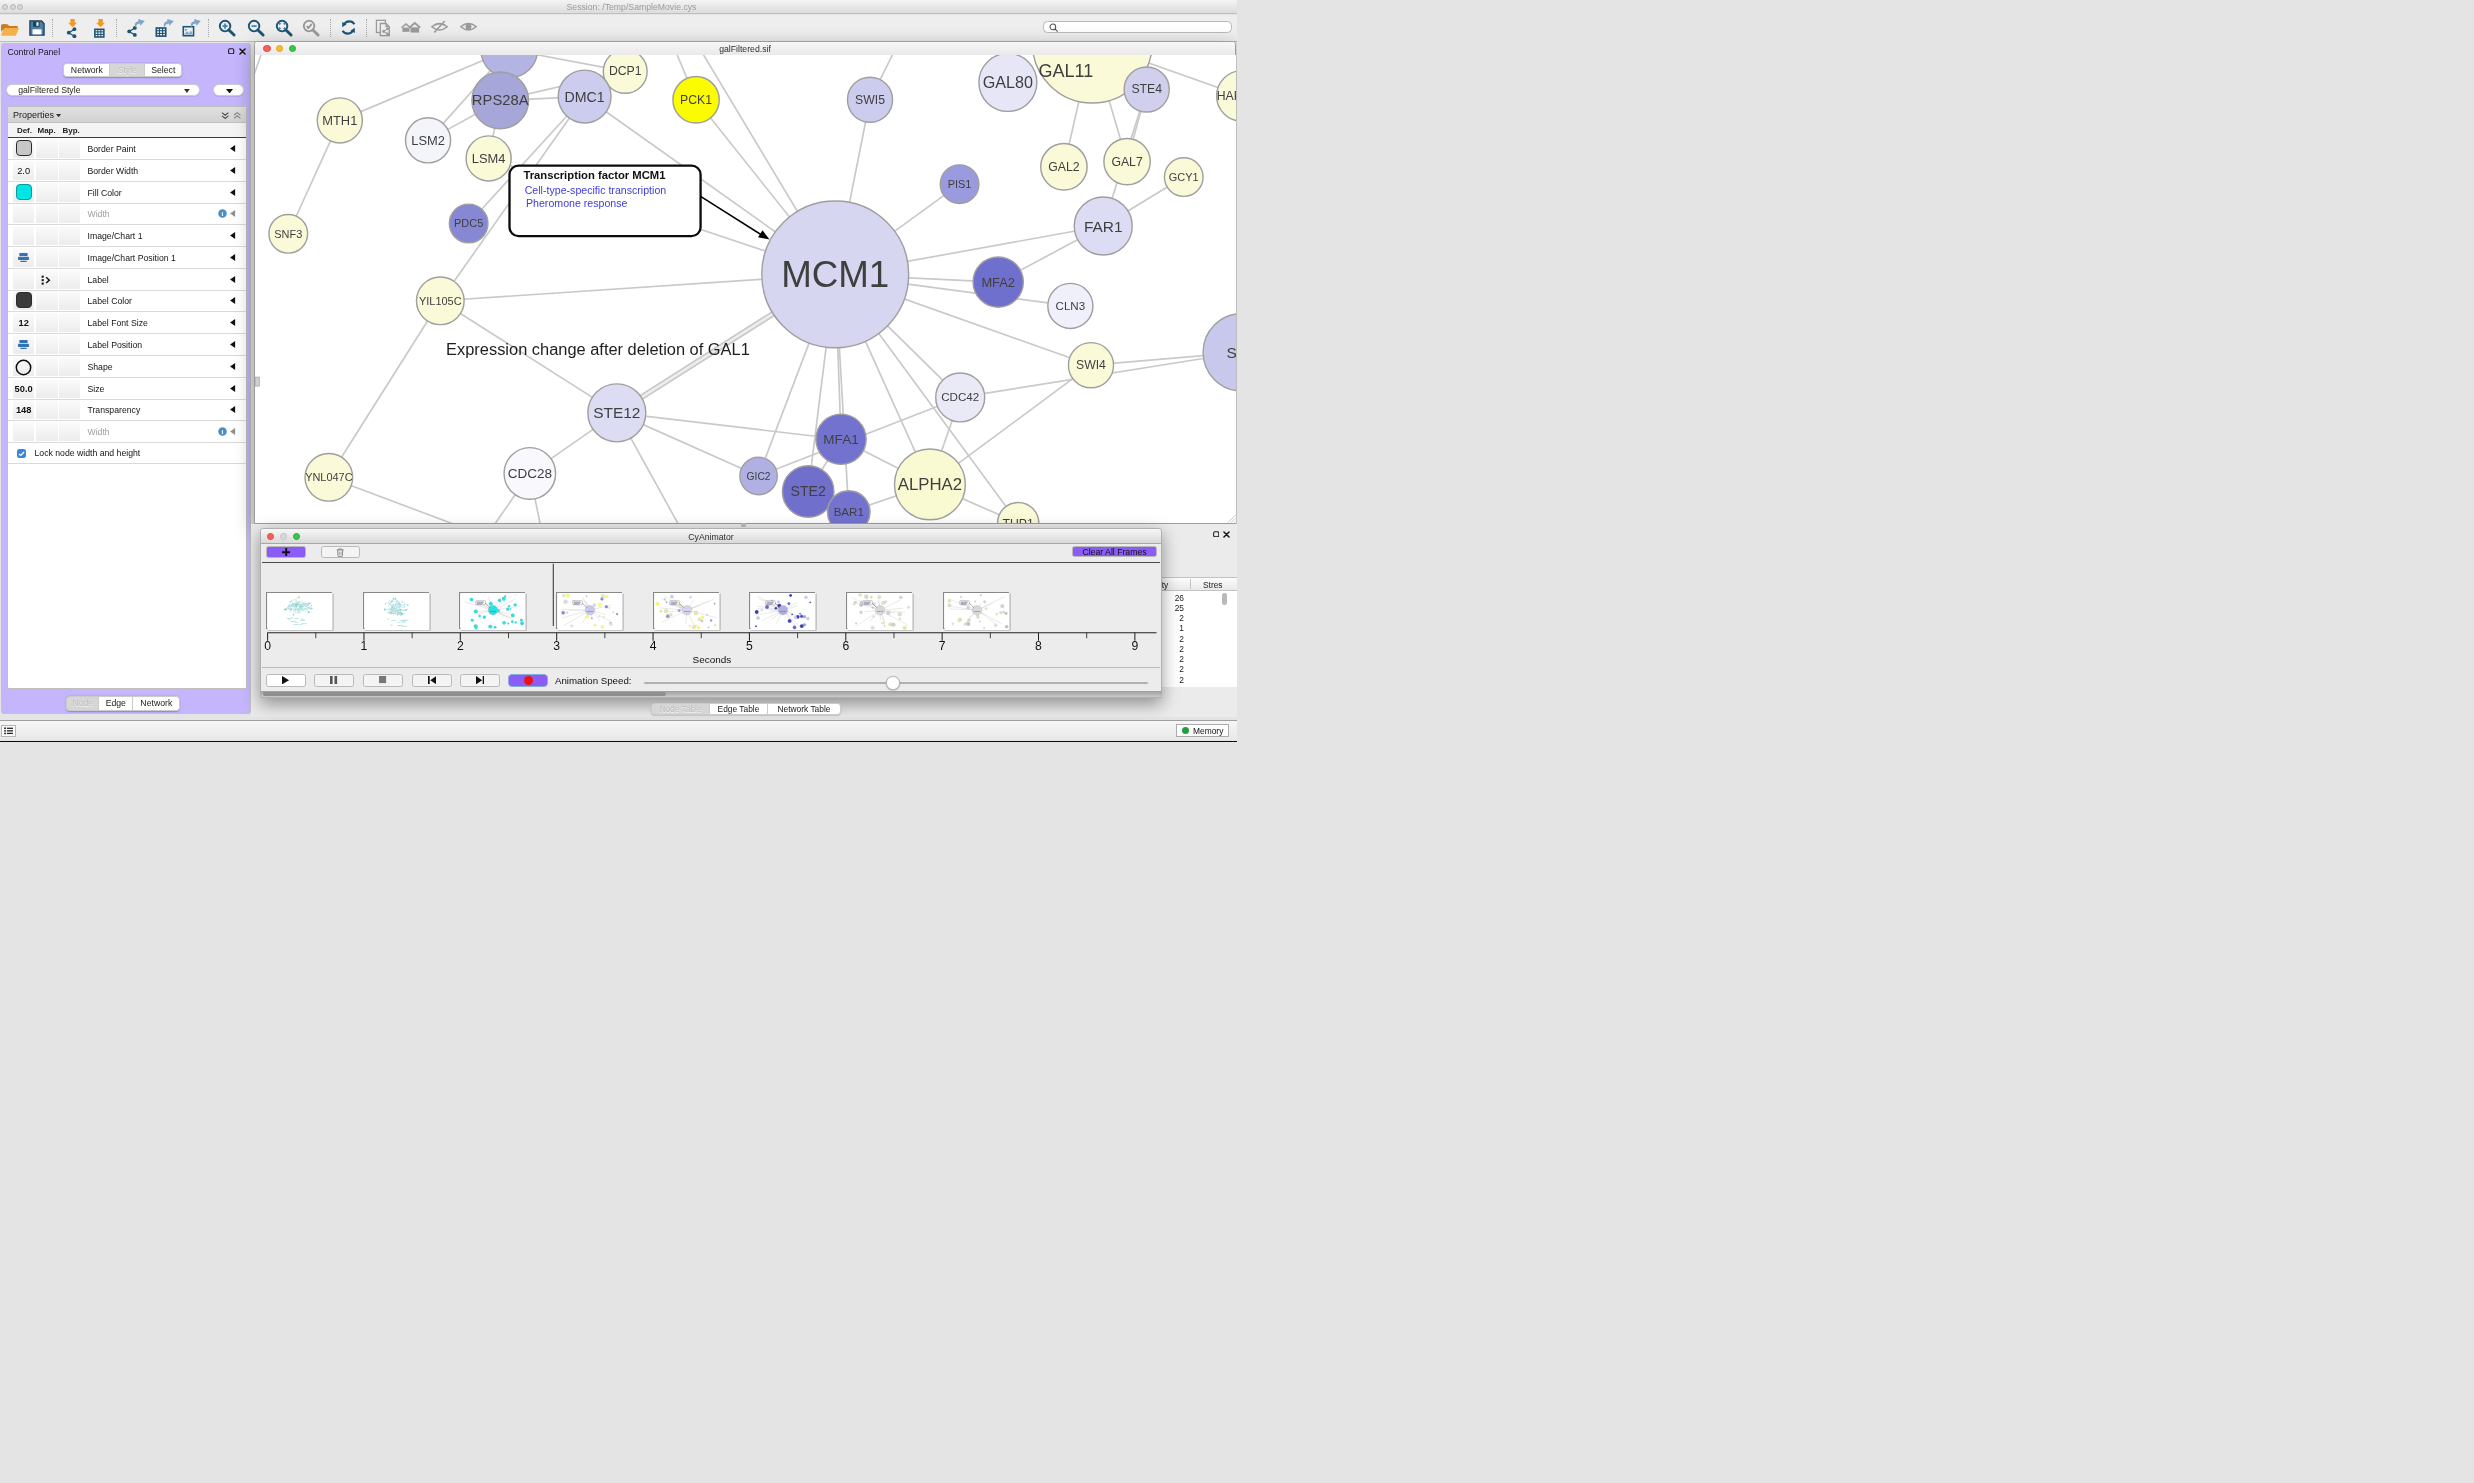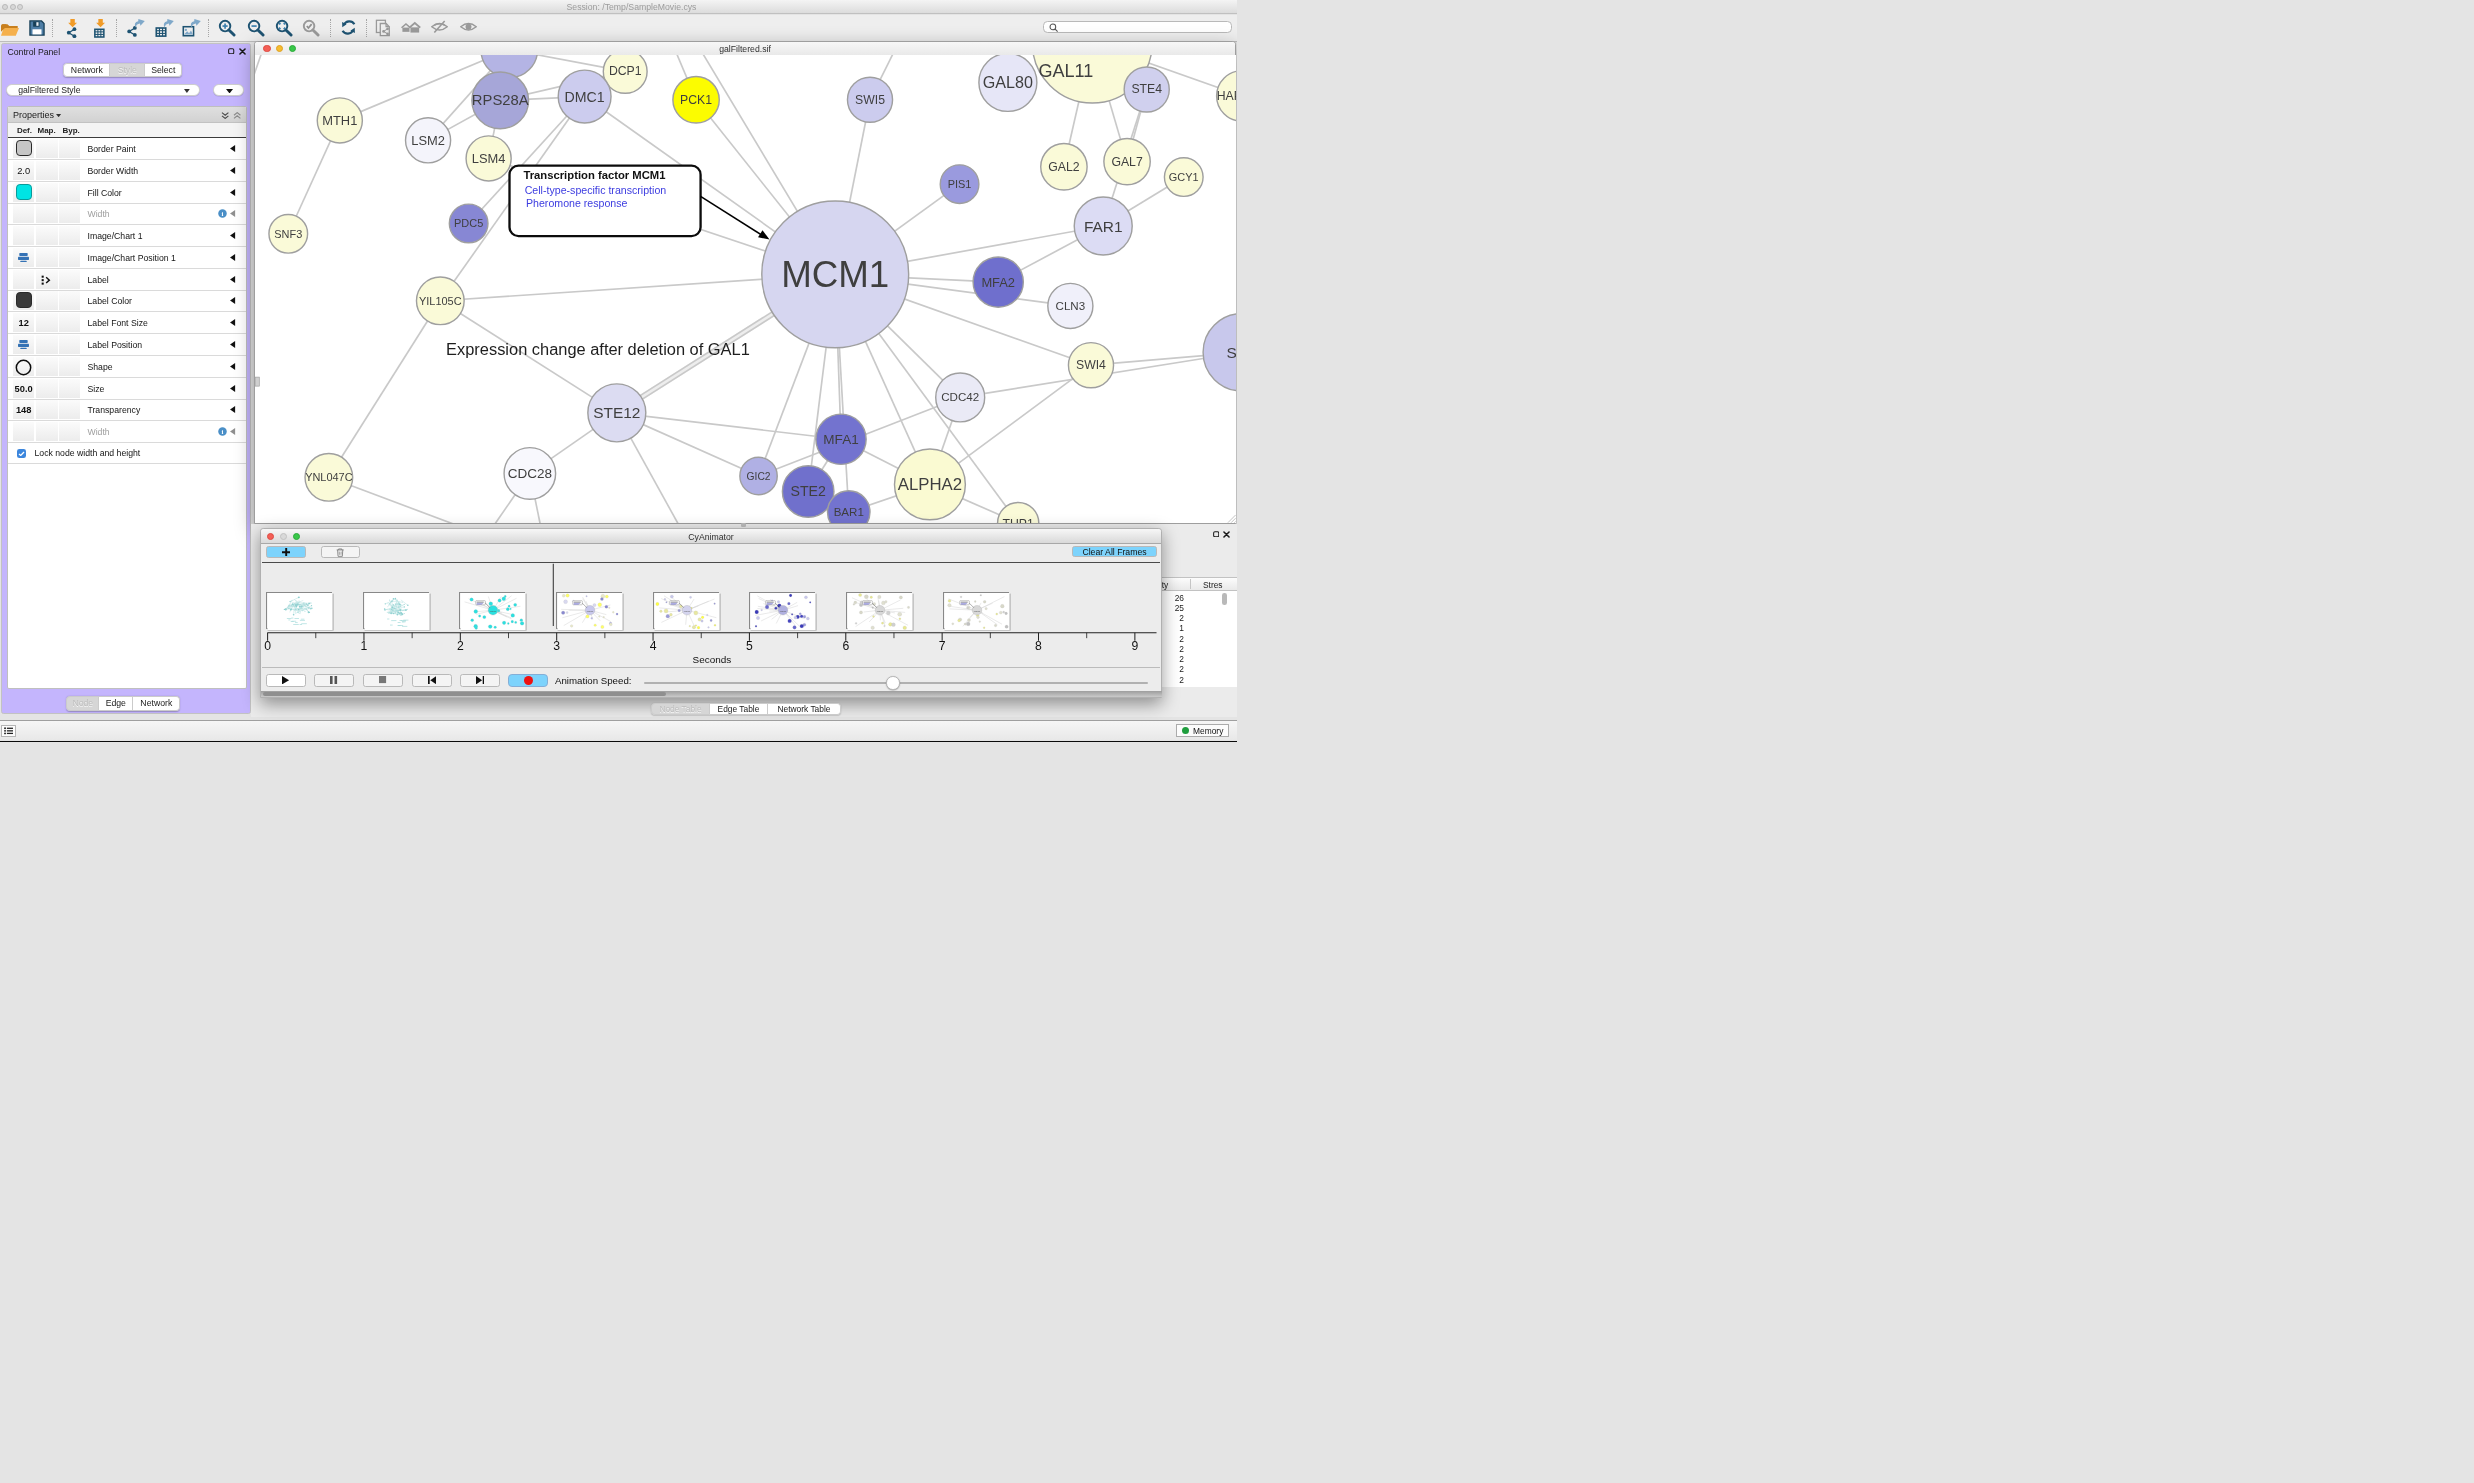--- a/index.html
+++ b/index.html
@@ -16,21 +16,21 @@
 .seg div:last-child{border-radius:0 3.9px 3.9px 0}
 .seg .on{background:#d6d6d6;color:#bdbdbd;text-shadow:0 0.6px 0 #f5f5f5}
 #combo{position:absolute;left:3.9px;top:40px;width:194px;height:12px;background:#fff;border:0.6px solid #cdcdcd;border-radius:5.8px;box-shadow:0 0.6px 0.6px rgba(0,0,0,.15);font-size:8.7px;color:#1c1c1c;line-height:11px;padding-left:11px}
 #combobtn{position:absolute;left:211px;top:40px;width:31px;height:12px;background:#fff;border:0.6px solid #cdcdcd;border-radius:5.8px;box-shadow:0 0.6px 0.6px rgba(0,0,0,.15)}
 #propbox{position:absolute;left:5.2px;top:62px;width:240px;height:583px;background:#fff;border:0.6px solid #bfbfbf;border-radius:1.9px;overflow:hidden}
 #prophdr{position:absolute;left:0;top:0;width:100%;height:16.4px;background:linear-gradient(#dfdfdf,#d2d2d2);border-bottom:0.6px solid #c2c2c2;font-size:9px;color:#1b1b1b}
 #colhdr{position:absolute;left:0;top:16.4px;width:100%;height:14.5px;background:#f4f4f4;border-bottom:1.3px solid #3c3c3c;font-size:8px;font-weight:bold;color:#222}
 #rows{position:absolute;left:0;top:31px;width:100%}
 .prow{position:absolute;left:0;width:100%;border-bottom:0.6px solid #dadada}
 .pcell{position:absolute;top:0.6px;bottom:0.6px;background:linear-gradient(#fbfbfb,#ececec)}
-.tbtn{position:absolute;display:flex;align-items:center;justify-content:center;background:#7dd3fc;border:0.6px solid #b9b9b9;border-radius:2.6px}
+.tbtn{position:absolute;display:flex;align-items:center;justify-content:center;background:#8b5cf6;border:0.6px solid #b9b9b9;border-radius:2.6px}
 #netwin{left:254px;top:41px;width:982px;height:483px;background:#fff;border:0.6px solid #9e9e9e;border-radius:3.2px 3.2px 0 0;box-shadow:0 6.4px 19.3px rgba(0,0,0,.35)}
 .wintitle{position:absolute;left:0;top:0;width:100%;height:29px;background:linear-gradient(#f7f7f7,#d9d9d9);border-bottom:0.6px solid #a8a8a8;border-radius:3.2px 3.2px 0 0}
 .tl{position:absolute;top:2.9px;width:7.4px;height:7.4px;border-radius:50%}
 #canvas{position:absolute;left:0;top:13.4px;width:981px;height:468px;background:#fff;overflow:hidden}
 #southpanel{left:251px;top:524px;width:986px;height:193px;background:#ebebeb}
 #cyan{left:260px;top:528px;width:902px;height:170px;background:#ececec;border:0.6px solid #b0b0b0;border-radius:3.2px 3.2px 0 0;box-shadow:0 5.2px 17px rgba(0,0,0,.4)}
 #timeline{position:absolute;left:1.3px;top:33px;width:898px;height:106px;background:#ececec;border-top:1.3px solid #4a4a4a;border-bottom:0.6px solid #bbb}
 .thumb{position:absolute;top:28.5px;width:66px;height:37px;border:0.6px solid #888;box-shadow:1.6px 1.6px 0 rgba(120,120,120,.55)}
 #statusbar{left:0;top:720px;width:1237px;height:20px;background:linear-gradient(#f6f6f6,#e8e8e8);border-top:0.6px solid #9f9f9f}
 #blackbar{left:0;top:741px;width:1237px;height:1.2px;background:#0a0a0a}

